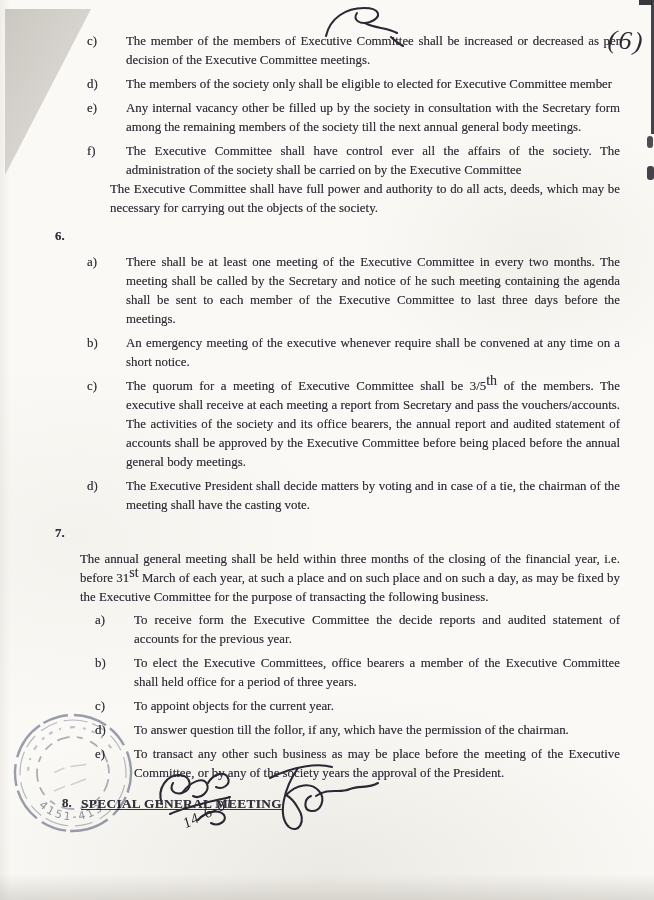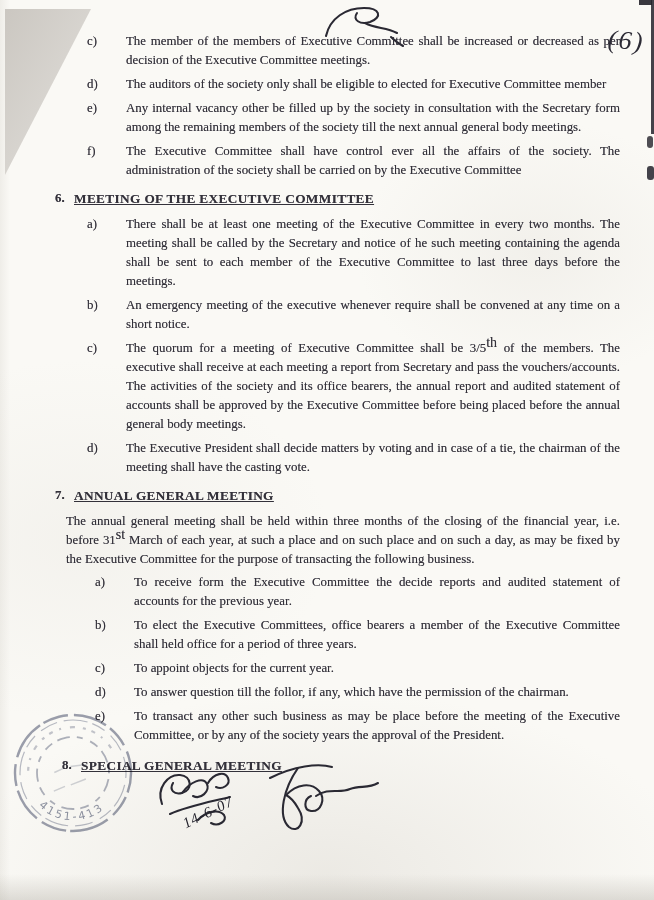--- a/index.html
+++ b/index.html
@@ -46,21 +46,21 @@
   .item { display:flex; margin-bottom:5px; }
   .item .mk { flex:0 0 23px; }
   .item .txt { flex:1;margin-left:16px; }
   .lvl1 { margin-left:37px; }
   .lvl2 { margin-left:45px; }
   .cont { margin-left:60px; margin-bottom:5px; }
   .sec { display:flex; margin:9px 0 7px 5px; }
   .sec .num { flex:0 0 19px; font-weight:bold; }
   .sec .ttl { font-weight:bold; text-decoration:underline; letter-spacing:.35px; font-size:13.3px; }
   .sec8 { margin-top:11px; margin-left:12px; }
-  .intro { margin-left:16px; margin-bottom:4px; }
+  .intro { margin-left:30px; margin-bottom:4px; }
   sup { font-size:14px; vertical-align:super; line-height:0; }
 
   
   .ink { stroke:#2a2933; stroke-width:2.1; fill:none; stroke-linecap:round; }
   .scribble-top { position:absolute; left:320px; top:2px; }
   .pagenum {
     position:absolute; left:608px; top:26px; font-size:26px; font-style:italic;
     color:#2c2b35; transform:rotate(5deg); letter-spacing:2px;
   }
   .sig1 { position:absolute; left:150px; top:764px; }
@@ -96,55 +96,54 @@
   <div class="pagenum">(6)</div>
 
   <div class="doc">
 
     <div class="item lvl1">
       <span class="mk">c)</span>
       <div class="txt">The member of the members of Executive Committee shall be increased or decreased as per decision of the Executive Committee meetings.</div>
     </div>
     <div class="item lvl1">
       <span class="mk">d)</span>
-      <div class="txt">The auditors of the society only shall be eligible to elected for Executive Committee member</div>
+      <div class="txt">The members of the society only shall be eligible to elected for Executive Committee member</div>
     </div>
     <div class="item lvl1">
       <span class="mk">e)</span>
       <div class="txt">Any internal vacancy other be filled up by the society in consultation with the Secretary form among the remaining members of the society till the next annual general body meetings.</div>
     </div>
     <div class="item lvl1" style="margin-bottom:0">
       <span class="mk">f)</span>
       <div class="txt">The Executive Committee shall have control ever all the affairs of the society. The administration of the society shall be carried on by the Executive Committee</div>
     </div>
+    <div class="cont">The Executive Committee shall have full power and authority to do all acts, deeds, which may be necessary for carrying out the objects of the society.</div>
 
     <div class="sec">
       <span class="num">6.</span>
-      <span class="ttl">MEETING OF THE EXECUTIVE COMMITTEE</span>
     </div>
     <div class="item lvl1">
       <span class="mk">a)</span>
       <div class="txt">There shall be at least one meeting of the Executive Committee in every two months. The meeting shall be called by the Secretary and notice of he such meeting containing the agenda shall be sent to each member of the Executive Committee to last three days before the meetings.</div>
     </div>
     <div class="item lvl1">
       <span class="mk">b)</span>
       <div class="txt">An emergency meeting of the executive whenever require shall be convened at any time on a short notice.</div>
     </div>
     <div class="item lvl1">
       <span class="mk">c)</span>
       <div class="txt"><span>The quorum for a meeting of Executive Committee shall be 3/5</span><sup>th</sup><span> of the members. The executive shall receive at each meeting a report from Secretary and pass the vouchers/accounts. The activities of the society and its office bearers, the annual report and audited statement of accounts shall be approved by the Executive Committee before being placed before the annual general body meetings.</span></div>
     </div>
     <div class="item lvl1">
       <span class="mk">d)</span>
       <div class="txt">The Executive President shall decide matters by voting and in case of a tie, the chairman of the meeting shall have the casting vote.</div>
     </div>
 
     <div class="sec">
       <span class="num">7.</span>
-      <span class="ttl">ANNUAL GENERAL MEETING</span>
     </div>
     <div class="intro"><span>The annual general meeting shall be held within three months of the closing of the financial year, i.e. before 31</span><sup>st</sup><span> March of each year, at such a place and on such place and on such a day, as may be fixed by the Executive Committee for the purpose of transacting the following business.</span></div>
     <div class="item lvl2">
       <span class="mk">a)</span>
       <div class="txt">To receive form the Executive Committee the decide reports and audited statement of accounts for the previous year.</div>
     </div>
     <div class="item lvl2">
       <span class="mk">b)</span>
       <div class="txt">To elect the Executive Committees, office bearers a member of the Executive Committee shall held office for a period of three years.</div>
     </div>

